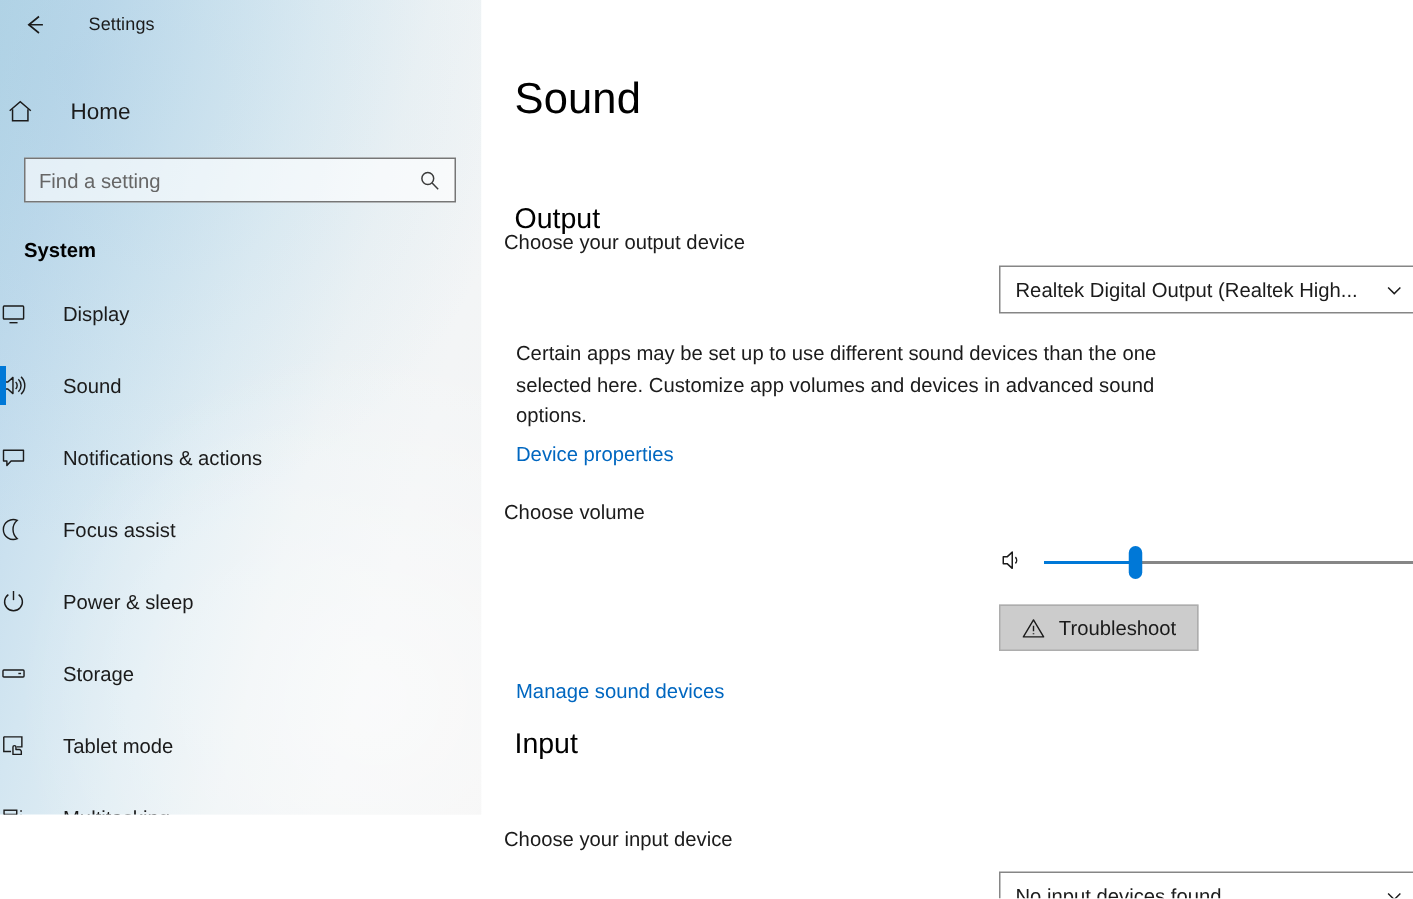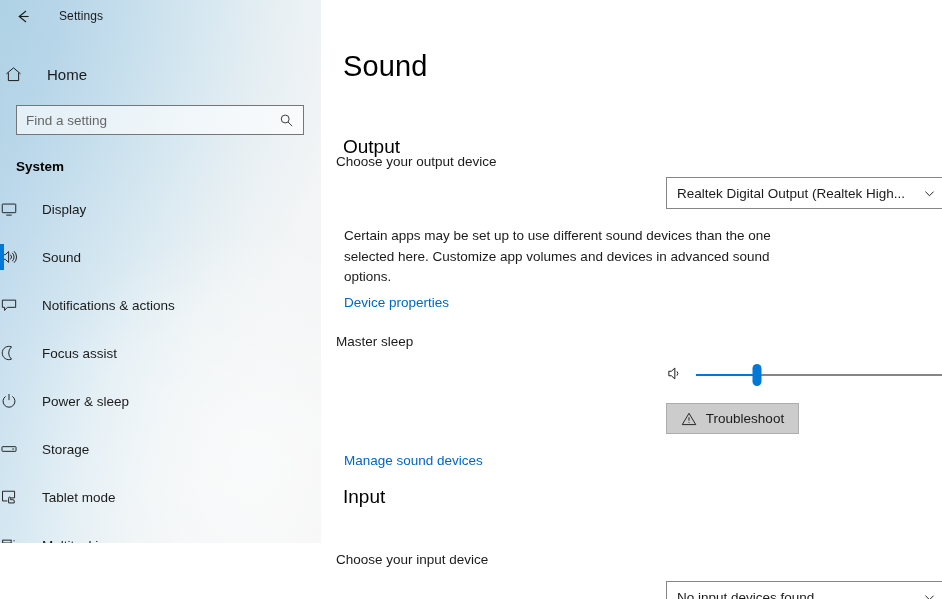--- a/index.html
+++ b/index.html
@@ -414,21 +414,21 @@
         <svg width="13" height="13" viewBox="0 0 14 14" fill="none" aria-hidden="true">
           <path d="M2.6 5 L7 9.4 L11.4 5" stroke="#1b1b1b" stroke-width="1.05" fill="none"></path>
         </svg>
       </span>
     </div>
 
     <div class="helper-text">Certain apps may be set up to use different sound devices than the one selected here. Customize app volumes and devices in advanced sound options.</div>
 
     <a class="link" id="device-properties-link" href="#">Device properties</a>
 
-    <div class="field-label" id="master-volume-label">Master sleep</div>
+    <div class="field-label" id="master-volume-label">Choose volume</div>
 
     <div id="volume-row">
       <span class="vol-speaker">
         <svg width="19" height="19" viewBox="0 0 20 20" fill="none" aria-hidden="true">
           <path d="M3 7.6 H5.7 L9.3 4.3 V15.7 L5.7 12.4 H3 Z" stroke="#1b1b1b" stroke-width="1.05" fill="none" stroke-linejoin="round"></path>
           <path d="M11.5 7.8 A3.2 3.2 0 0 1 11.5 12.2" stroke="#1b1b1b" stroke-width="1.05" fill="none"></path>
         </svg>
       </span>
       <div class="slider">
         <div class="slider-track"></div>

